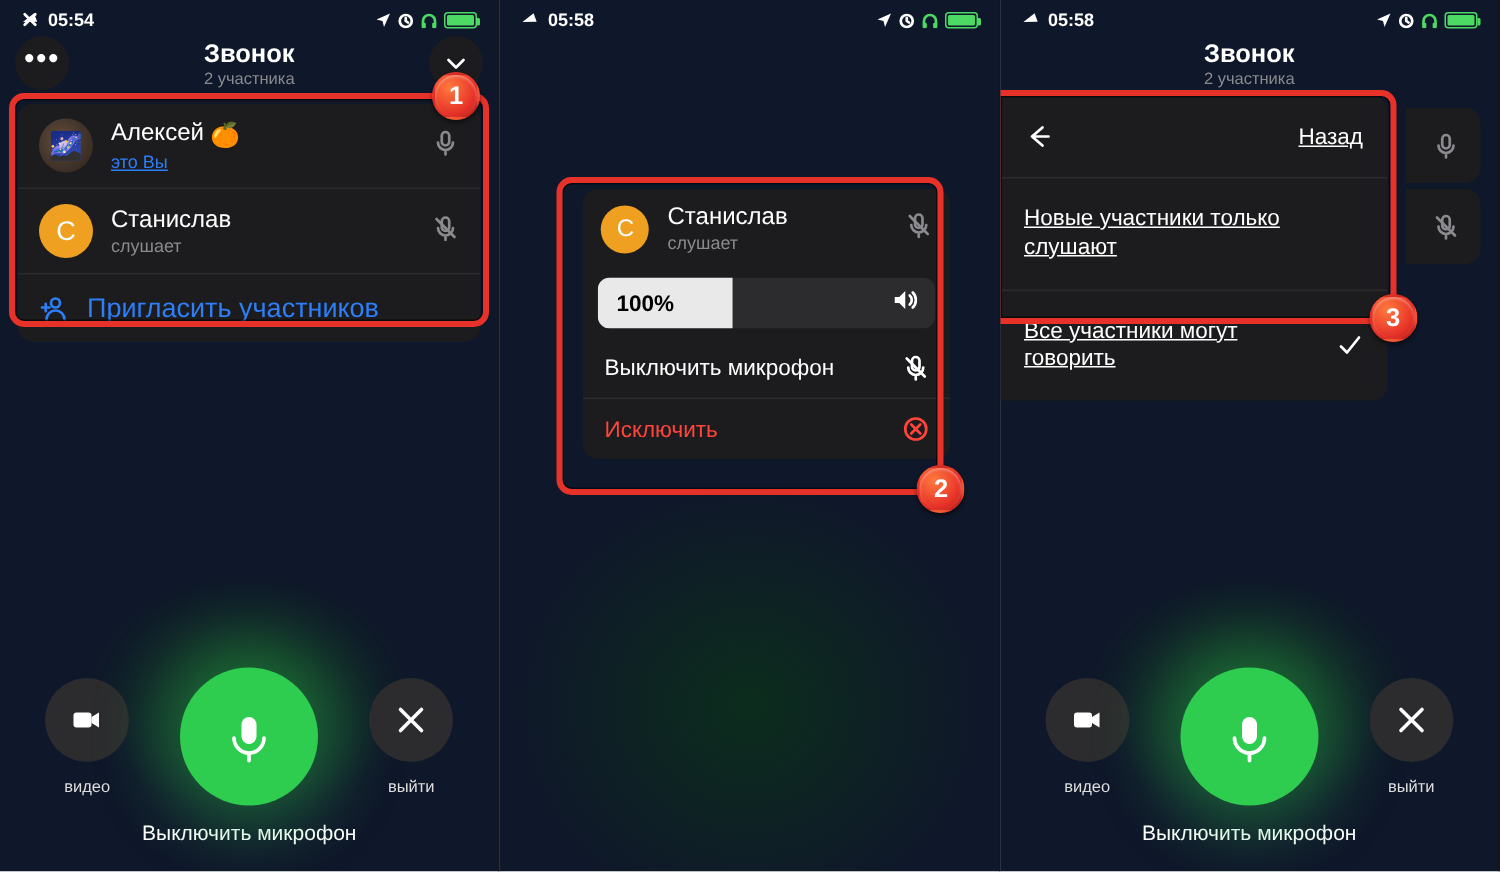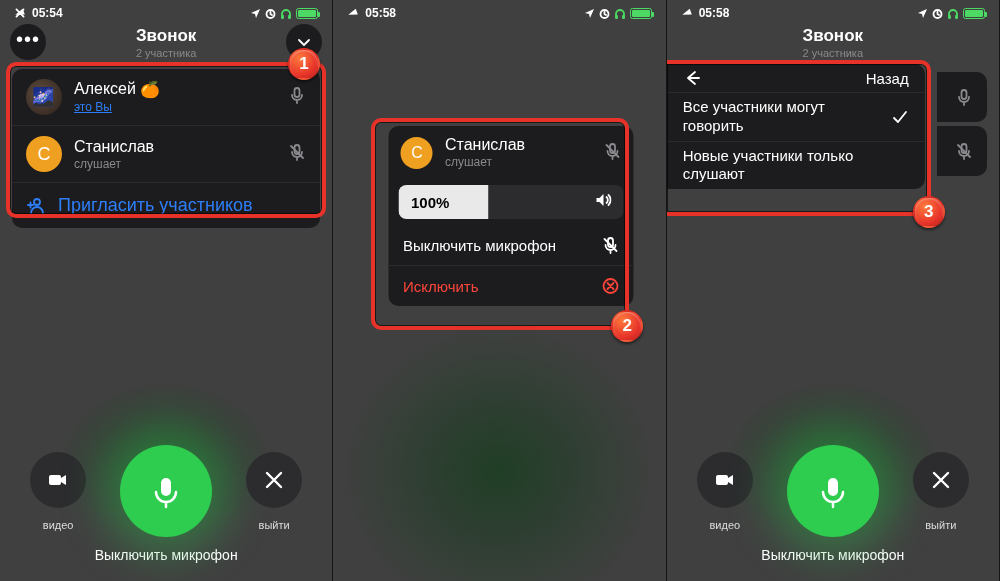--- a/index.html
+++ b/index.html
@@ -8,21 +8,21 @@
     font-family: -apple-system, "Helvetica Neue", Arial, sans-serif;
     color: #fff;
     width: 1000px;
     height: 581px;
     display: flex;
     overflow: hidden;
   }
   .panel {
     width: 333.33px;
     height: 581px;
-    background: #404040;
+    background: #0f172a;
     position: relative;
     overflow: hidden;
     border-right: 1px solid #151515;
   }
   
   .status-bar {
     height: 26px;
     display: flex;
     align-items: center;
     justify-content: space-between;
@@ -142,24 +142,25 @@
   .ctx-row.danger svg circle{ stroke:#ff453a;}
   
   .menu3 {
     position:absolute;
     left:0; top:64px;
     width:258px; background:#1c1c1e;
     border-radius:0 10px 10px 0;
     overflow:hidden;
   }
   .menu3 .mrow {
-    padding:5px 16px; font-size:15px;
+    padding:18px 16px; font-size:15px;
     border-bottom:1px solid #2b2b2d;
     display:flex; align-items:center; justify-content:space-between;
     gap:10px;
+    text-decoration:underline;
   }
   .menu3 .mrow:last-child{ border-bottom:none;}
   .mrow .lbl { flex:1; line-height:1.25; }
   .back-row { display:flex; align-items:center; gap:14px; }
   
   .ghost-rows { position:absolute; right:12px; top:72px; width:50px; }
   .ghost-rows .g {
     height:50px; background:#1c1c1e; border-radius:0 10px 10px 0;
     margin-bottom:4px; display:flex; align-items:center; justify-content:flex-end;
     padding-right:14px; color:#8a8a8e;
@@ -437,27 +438,27 @@
   </div>
 
   <div class="menu3">
     <div class="mrow back-row">
       <svg width="18" height="18">
           <path d="M12 3 L5 9 L12 15 M5 9 H16"></path>
         </svg>
       <span>Назад</span>
     </div>
     <div class="mrow">
+      <span class="lbl">Новые участники только слушают</span>
+    </div>
+    <div class="mrow">
       <span class="lbl">Все участники могут говорить</span>
       <svg width="18" height="18">
           <path d="M3 10 L7 14 L15 4"></path>
         </svg>
-    </div>
-    <div class="mrow">
-      <span class="lbl">Новые участники только слушают</span>
     </div>
   </div>
 
   <div class="hl-box" style="left:-4px; top:60px; width:268px; height:156px; border-radius:0 10px 10px 0;"></div>
   <div class="badge" style="left:246px; top:196px;">3</div>
 
   <div class="green-glow"></div>
   <div class="bottom">
     <div class="ctrls">
       <div class="side-col">

